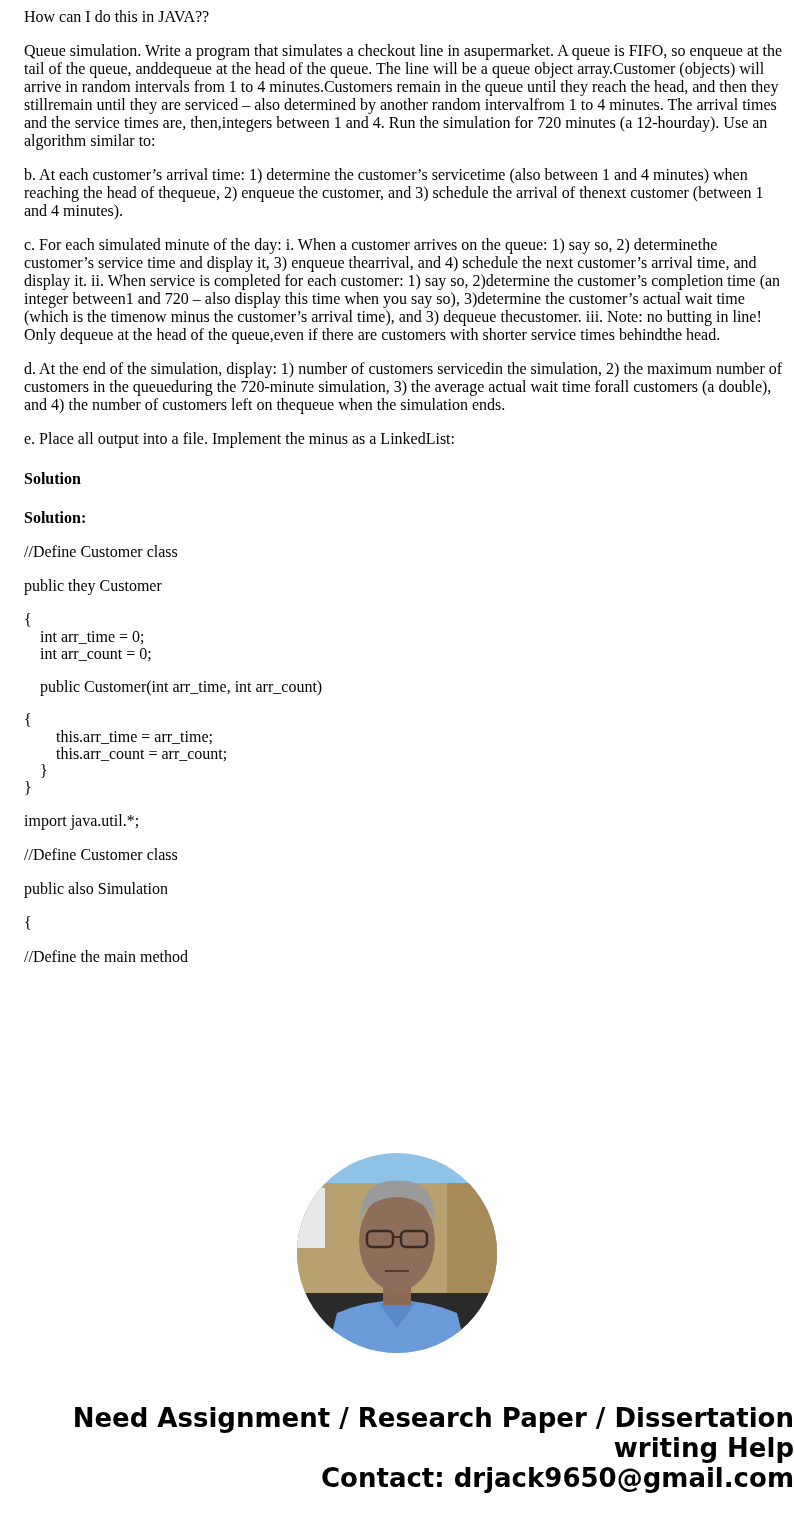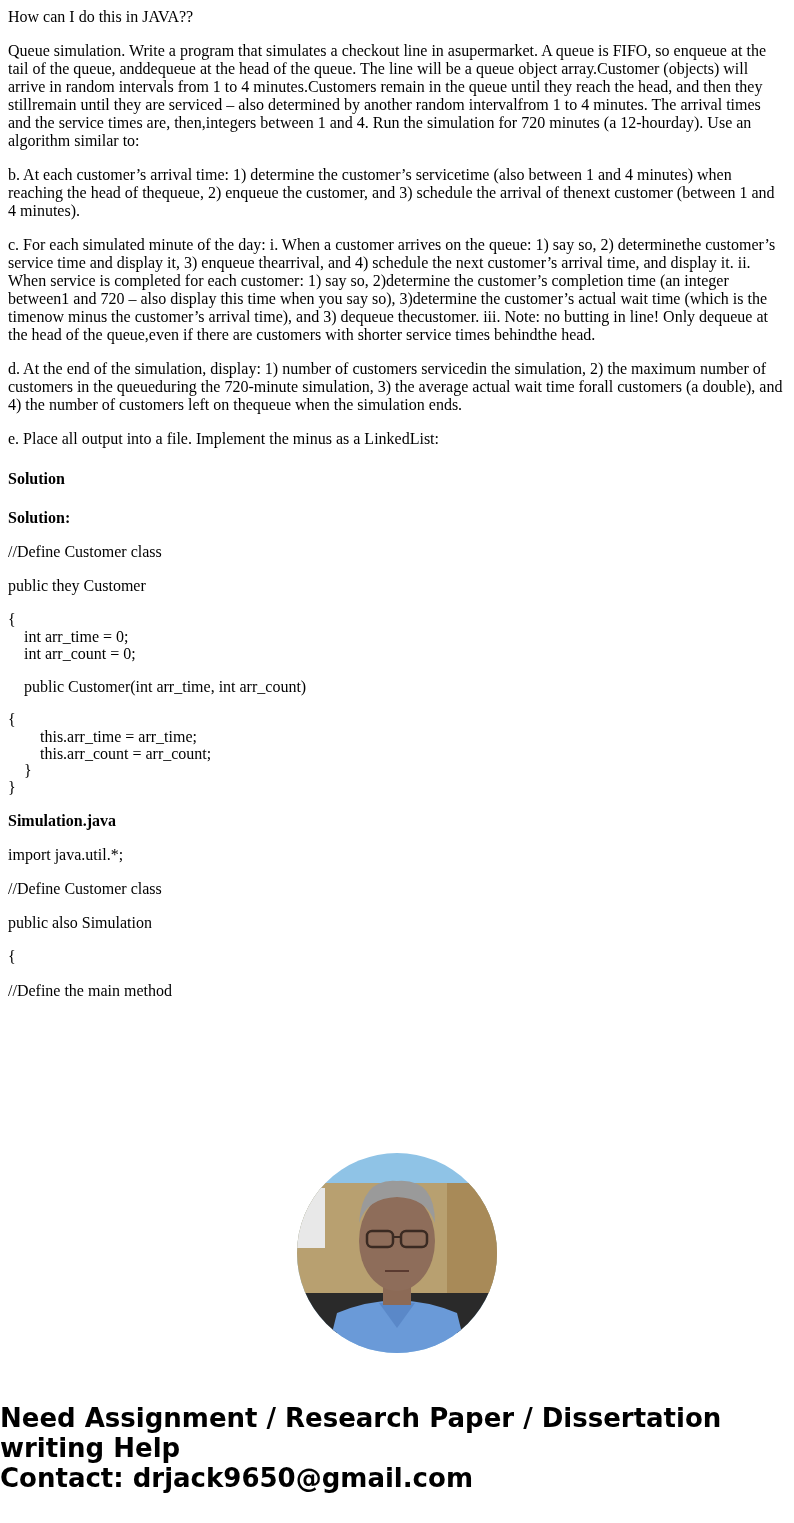--- a/index.html
+++ b/index.html
@@ -5,21 +5,21 @@
     html, body { margin: 0; padding: 0; background: #ffffff; }
     body {
       width: 794px;
       height: 1523px;
       position: relative;
       overflow: hidden;
       font-family: "Liberation Serif", serif;
       font-size: 16px;
       color: #000000;
     }
-    .page { padding: 8px 8px 0 8px; }
+    .page { padding: 8px 8px 0 24px; }
     p { margin: 0 0 16px 0; line-height: 18px; }
     .q-title { margin-bottom: 16px; }
     h2.solution-heading {
       font-size: 16px;
       font-weight: bold;
       margin: 20px 0 19px 0;
       line-height: 22px;
     }
     p.bold { font-weight: bold; }
     .code-block { margin: 0 0 16px 0; line-height: 17px; }
@@ -32,21 +32,21 @@
       height: 200px;
       border-radius: 50%;
       overflow: hidden;
     }
     .avatar-wrap svg { display: block; }
     .promo {
       position: absolute;
       left: 0;
       top: 1403px;
       width: 794px;
-      text-align: left;
+      text-align: right;
       font-family: "DejaVu Sans", sans-serif;
       font-weight: bold;
       font-size: 26px;
       line-height: 30px;
       color: #000000;
     }
     .promo div { white-space: nowrap; }
   </style>
 </head>
 <body>
@@ -71,21 +71,20 @@
   </div>
   <p class="code-line">    public Customer(int arr_time, int arr_count)</p>
   <div class="code-block">
     <div class="code-line">{</div>
     <div class="code-line">        this.arr_time = arr_time;</div>
     <div class="code-line">        this.arr_count = arr_count;</div>
     <div class="code-line">    }</div>
     <div class="code-line">}</div>
   </div>
 
-  <p class="bold">Simulation.java</p>
   <p>import java.util.*;</p>
   <p>//Define Customer class</p>
   <p>public also Simulation</p>
   <p>{</p>
   <p>//Define the main method</p>
 </div>
 
 <div class="avatar-wrap">
   <svg width="200" height="200" viewBox="0 0 200 200">
     <rect x="0" y="0" width="200" height="200" fill="#8fc3e6"></rect>

